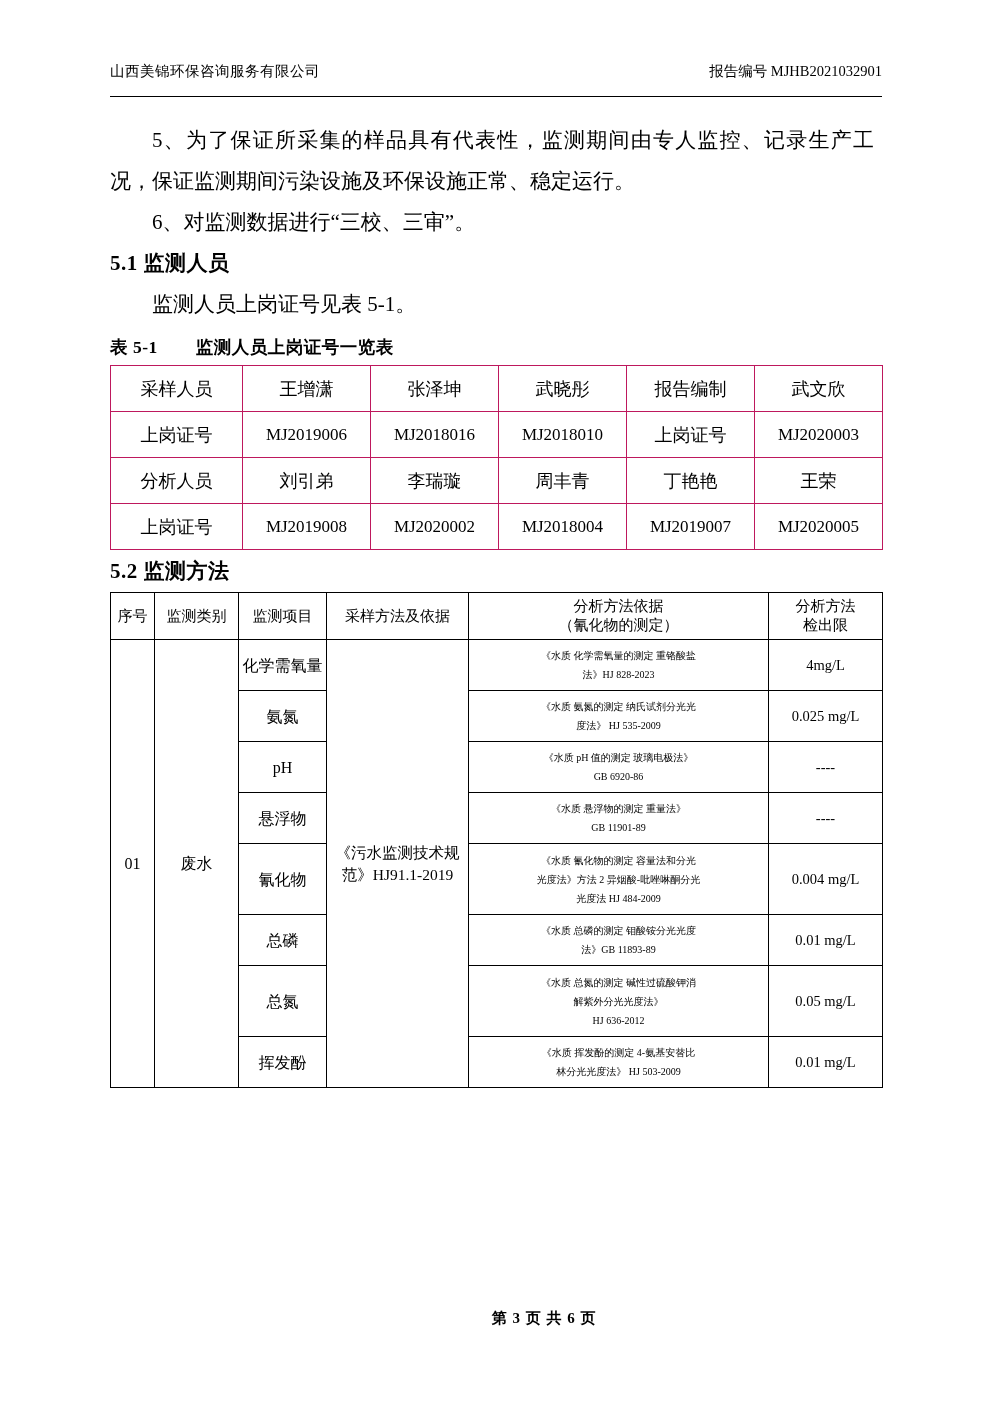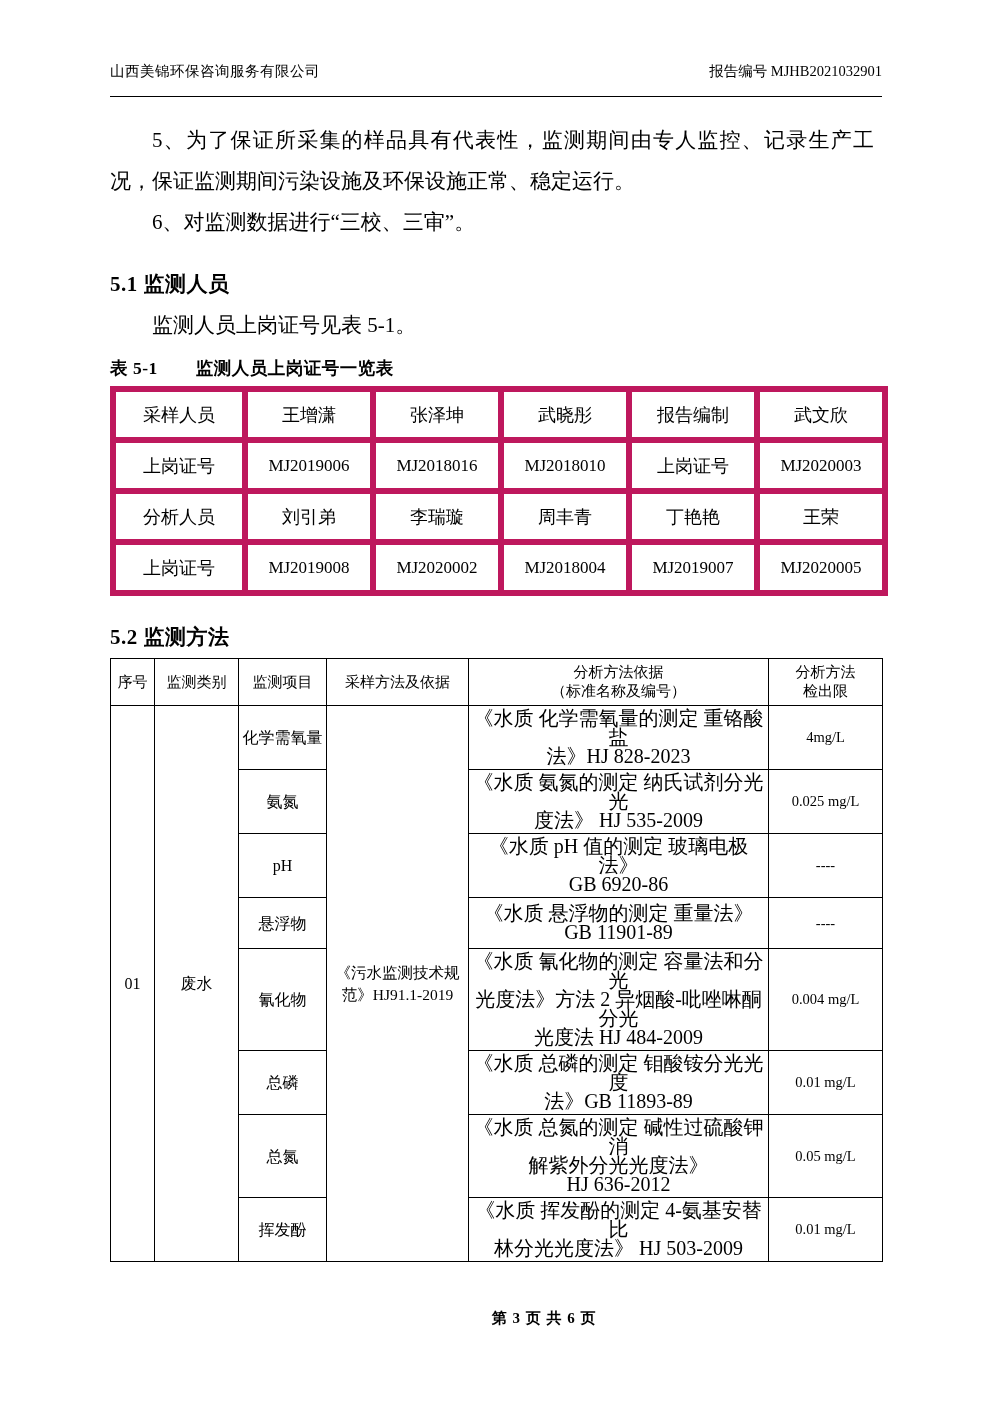--- a/index.html
+++ b/index.html
@@ -57,21 +57,21 @@
     margin: 0 8px 0 0;
     font-size: 21px;
     line-height: 41px;
     text-indent: 42px;
     text-align: justify;
     font-family: "Liberation Serif", serif;
   }
   h2.section {
     font-size: 21px;
     font-weight: bold;
-    margin: 24px 0 4px 0;
+    margin: 3px 0 4px 0;
     line-height: 34px;
     letter-spacing: 0.5px;
   }
   .table-caption {
     text-align: left;
     font-size: 17.5px;
     font-weight: bold;
     margin: 10px 0 6px 0;
     letter-spacing: 0.5px;
   }
@@ -80,21 +80,21 @@
     width: 38px;
   }
   
   table.t1 {
     border-collapse: collapse;
     width: 772px;
     table-layout: fixed;
     margin-bottom: 4px;
   }
   table.t1 td {
-    border: 6px solid #be185d;
+    border: 1px solid #be185d;
     height: 43px;
     text-align: center;
     vertical-align: middle;
     font-size: 17px;
     font-family: "Liberation Serif", serif;
   }
   table.t1 td.cn {
     font-size: 18px;
   }
   
@@ -114,21 +114,21 @@
     line-height: 19px;
   }
   table.t2 th {
     font-size: 15px;
     height: 42px;
   }
   table.t2 td.item {
     font-size: 16px;
   }
   table.t2 td.method {
-    font-size: 20px;
+    font-size: 10px;
     padding: 3px 4px;
     margin-top: 9px;
   }
   table.t2 td.sampling {
     font-size: 15.5px;
     line-height: 22px;
   }
   table.t2 td.limit {
     font-size: 14.5px;
   }
@@ -230,21 +230,21 @@
         <col style="width:114px">
       </colgroup>
       <thead>
         <tr>
           <th>序号</th>
           <th>监测类别</th>
           <th>监测项目</th>
           <th>采样方法及依据</th>
           <th>
             <div>分析方法依据</div>
-            <div>（标准名称及编号）</div>
+            <div>（氰化物的测定）</div>
           </th>
           <th>
             <div>分析方法</div>
             <div>检出限</div>
           </th>
         </tr>
       </thead>
       <tbody>
         <tr>
           <td class="no" rowspan="8">01</td>

